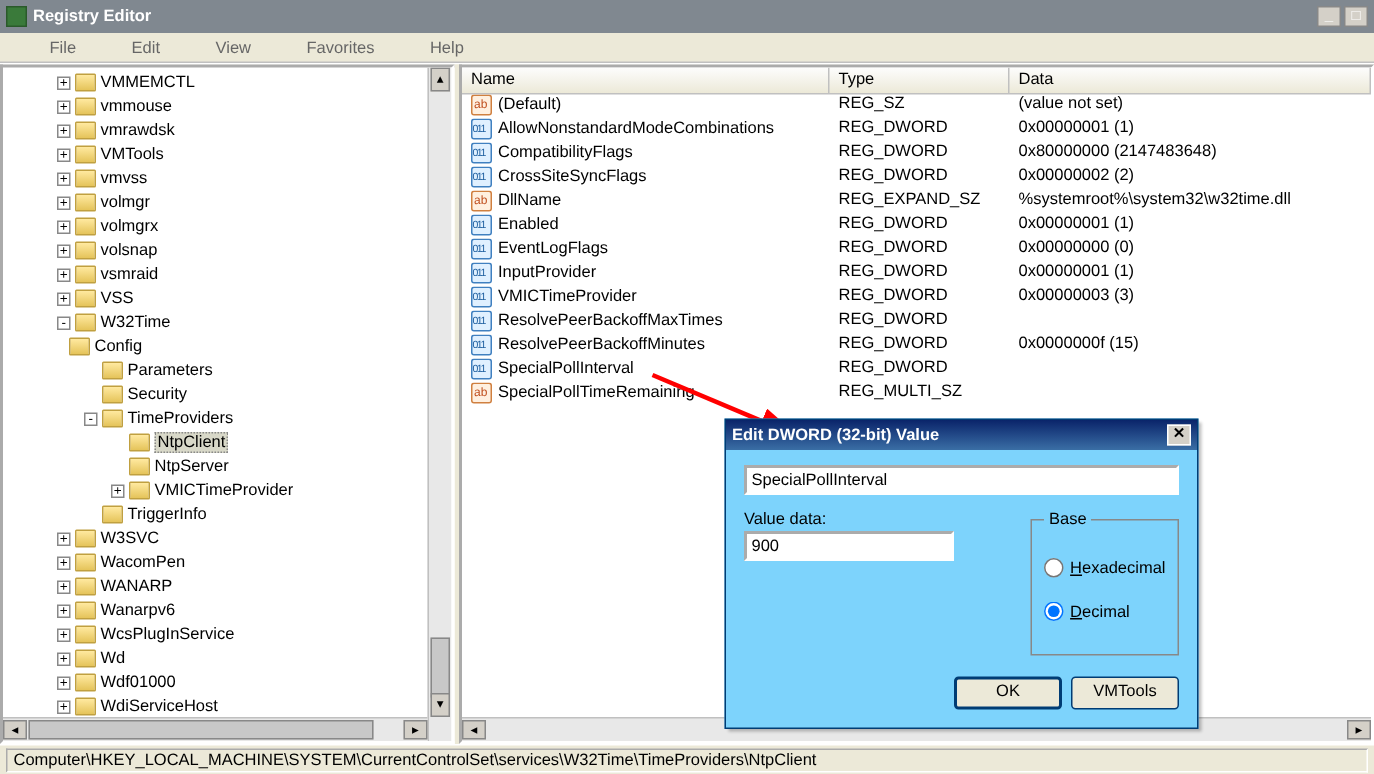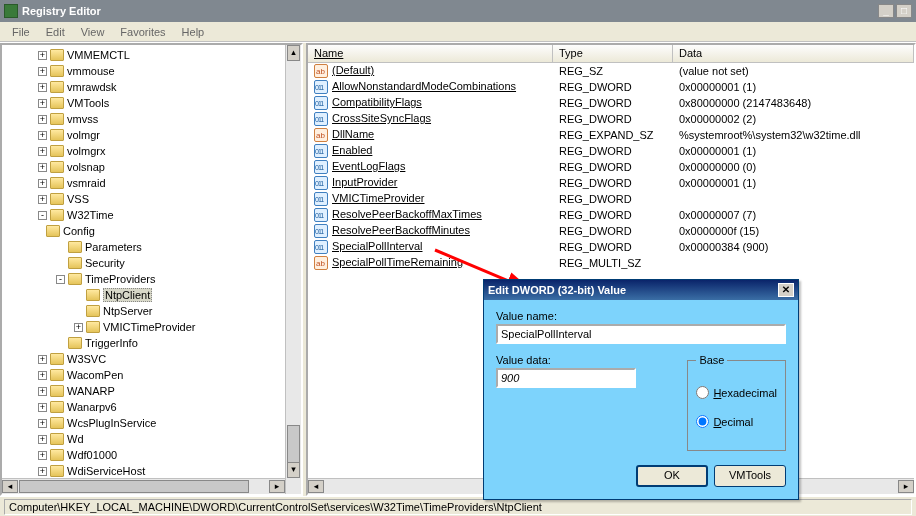--- a/index.html
+++ b/index.html
@@ -2,68 +2,68 @@
 <html><head>
 <meta charset="utf-8">
 <style>
 * { box-sizing: border-box; margin: 0; padding: 0; font-family: Tahoma, sans-serif; font-size: 11px; }
 body { background: #ece9d8; width: 916px; height: 516px; overflow: hidden; position: relative; }
 .titlebar { background: #808890; color: #fff; height: 22px; display: flex; align-items: center; padding: 0 4px; font-weight: bold; }
 .titlebar .icon { width: 14px; height: 14px; background: #3a7a3a; margin-right: 4px; border: 1px solid #2a5a2a; }
 .titlebar .spacer { flex: 1; }
 .winbtn { width: 16px; height: 14px; background: #d4d0c8; border: 1px solid #888; margin-left: 2px; text-align: center; line-height: 11px; font-size: 10px; }
 .menubar { background: #ece9d8; height: 20px; display: flex; align-items: center; padding: 0 4px; border-bottom: 1px solid #c0c0c0; color: #666; }
-.menubar span { padding: 2px 8px; }
+.menubar span { padding: 2px 8px; margin-left: 21px; }
 .content { display: flex; height: 454px; border-top: 1px solid #fff; }
 .tree-pane { width: 303px; border: 2px inset #fff; background: #fff; overflow: hidden; position: relative; }
 .tree { padding: 2px 0; overflow: hidden; }
 .tree-row { display: flex; align-items: center; height: 16px; white-space: nowrap; }
 .tree-row .toggle { width: 9px; height: 9px; border: 1px solid #888; text-align: center; line-height: 6px; font-size: 9px; margin-right: 3px; background: #fff; color: #000; }
 .tree-row .notoggle { width: 9px; margin-right: 3px; }
 .folder { width: 14px; height: 12px; background: linear-gradient(#ffe9a0, #e5c45a); border: 1px solid #c0a040; border-radius: 1px; margin-right: 3px; }
 .tree-row.selected span.label { background: #d8d8c8; border: 1px dotted #888; padding: 0 1px; }
 .vscroll { position: absolute; right: 0; top: 0; bottom: 0; width: 16px; background: #e8e8e8; border-left: 1px solid #c0c0c0; }
 .vscroll .thumb { position: absolute; left: 1px; right: 1px; background: #c8c8c8; border: 1px solid #888; }
 .vscroll .arrow { position: absolute; left: 1px; right: 1px; height: 16px; background: #d4d0c8; border: 1px solid #888; text-align: center; line-height: 13px; font-size: 9px; }
 .hscroll { position: absolute; left: 0; right: 16px; bottom: 0; height: 16px; background: #e8e8e8; border-top: 1px solid #c0c0c0; }
 .hscroll .arrow { position: absolute; top: 1px; bottom: 1px; width: 16px; background: #d4d0c8; border: 1px solid #888; text-align: center; line-height: 11px; font-size: 9px; }
 .hscroll .thumb { position: absolute; top: 1px; bottom: 1px; background: #c8c8c8; border: 1px solid #888; }
 .splitter { width: 3px; background: #ece9d8; }
 .list-pane { flex: 1; border: 2px inset #fff; background: #fff; position: relative; overflow: hidden; }
 .list-header { display: flex; background: linear-gradient(#fdfdfd,#ece9d8); border-bottom: 1px solid #c0c0c0; height: 18px; }
 .list-header .col { border-right: 1px solid #c0c0c0; padding: 2px 6px; }
-.list-body .row { display: flex; height: 16px; align-items: center; }
+.list-body .row { display: flex; height: 16px; }
 .list-body .cell { padding: 0 6px; overflow: hidden; white-space: nowrap; }
 .val-icon { width: 14px; height: 14px; margin-right: 4px; display: inline-block; vertical-align: middle; border-radius: 2px; }
 .val-icon.sz { background: #fff0e0; border: 1px solid #d08040; }
 .val-icon.sz::after { content: "ab"; color: #c05020; font-size: 8px; position: relative; top: -1px; left: 1px; }
 .val-icon.dw { background: #e0f0ff; border: 1px solid #4080c0; }
 .val-icon.dw::after { content: "011"; color: #2060a0; font-size: 7px; position: relative; top: -1px; left: 0px; letter-spacing: -1px; }
 .statusbar { height: 20px; border-top: 1px solid #fff; background: #ece9d8; padding: 2px 4px; display: flex; align-items: center; }
 .statusbar .cell { border: 1px inset #fff; padding: 1px 4px; flex: 1; height: 16px; }
 .arrow-overlay { position: absolute; pointer-events: none; z-index: 5; }
 .dialog { position: absolute; left: 483px; top: 279px; width: 316px; background: #7dd3fc; border: 1px solid #003c74; z-index: 10; box-shadow: 2px 2px 2px rgba(0,0,0,0.25); }
 .dialog .dlg-title { background: linear-gradient(#0a246a,#3a6ea5); color: #fff; font-weight: bold; padding: 3px 4px; display: flex; align-items: center; }
 .dialog .dlg-title .spacer { flex: 1; }
 .dialog .closebtn { width: 16px; height: 14px; background: #d4d0c8; border: 1px solid #fff; color: #000; text-align: center; line-height: 11px; font-weight: bold; font-size: 10px; }
 .dialog .dlg-body { padding: 10px 12px 12px; }
 .dialog label { display: block; margin-bottom: 2px; }
 .dialog .textfield { width: 100%; border: 2px inset #fff; background: #fff; padding: 2px 3px; height: 20px; margin-bottom: 10px; }
 .dialog .row2 { display: flex; gap: 20px; }
 .dialog .valdata { flex: 1; }
-.dialog .valdata .textfield { width: 140px; font-style: italic; }
+.dialog .valdata .textfield { width: 140px; }
 .dialog fieldset { border: 1px solid #888; padding: 4px 8px 6px; }
 .dialog fieldset legend { padding: 0 3px; }
 .dialog .radio-row { display: flex; align-items: center; margin: 16px 0; }
 .dialog .radio-row input { margin-right: 4px; }
 .dialog .radio-row .u { text-decoration: underline; }
 .dialog .buttons { display: flex; justify-content: flex-end; gap: 6px; margin-top: 14px; }
 .dialog .btn { width: 72px; height: 22px; background: #ece9d8; border: 1px solid #003c74; border-radius: 3px; text-align: center; line-height: 19px; }
 .dialog .btn.default { border: 2px solid #003c74; line-height: 17px; }
-.col-name { width: 245px; text-decoration: underline; }
+.col-name { width: 245px; }
 .col-type { width: 120px; }
 .col-data { flex: 1; }
 </style>
 </head>
 <body>
 
 <div class="titlebar">
   <span class="icon"></span>
   <span>Registry Editor</span>
   <span class="spacer"></span>
@@ -273,70 +273,68 @@
           <div class="cell col-data">0x00000000 (0)</div>
         </div>
         <div class="row">
           <div class="cell col-name"><span class="val-icon dw"></span><span>InputProvider</span></div>
           <div class="cell col-type">REG_DWORD</div>
           <div class="cell col-data">0x00000001 (1)</div>
         </div>
         <div class="row">
           <div class="cell col-name"><span class="val-icon dw"></span><span>VMICTimeProvider</span></div>
           <div class="cell col-type">REG_DWORD</div>
+          <div class="cell col-data">0x00000003 (3)</div>
         </div>
         <div class="row">
           <div class="cell col-name"><span class="val-icon dw"></span><span>ResolvePeerBackoffMaxTimes</span></div>
           <div class="cell col-type">REG_DWORD</div>
-          <div class="cell col-data">0x00000007 (7)</div>
         </div>
         <div class="row">
           <div class="cell col-name"><span class="val-icon dw"></span><span>ResolvePeerBackoffMinutes</span></div>
           <div class="cell col-type">REG_DWORD</div>
           <div class="cell col-data">0x0000000f (15)</div>
         </div>
         <div class="row">
           <div class="cell col-name"><span class="val-icon dw"></span><span>SpecialPollInterval</span></div>
           <div class="cell col-type">REG_DWORD</div>
-          <div class="cell col-data">0x00000384 (900)</div>
         </div>
         <div class="row">
           <div class="cell col-name"><span class="val-icon sz"></span><span>SpecialPollTimeRemaining</span></div>
           <div class="cell col-type">REG_MULTI_SZ</div>
           <div class="cell col-data"></div>
         </div>
       </div>
     <div class="hscroll" style="right:0">
       <div class="arrow" style="left:0">◂</div>
       <div class="arrow" style="right:0">▸</div>
     </div>
   </div>
 </div>
 
 <div class="statusbar">
-  <div class="cell">Computer\HKEY_LOCAL_MACHINE\DWORD\CurrentControlSet\services\W32Time\TimeProviders\NtpClient</div>
+  <div class="cell">Computer\HKEY_LOCAL_MACHINE\SYSTEM\CurrentControlSet\services\W32Time\TimeProviders\NtpClient</div>
 </div>
 
 <svg class="arrow-overlay" style="left:430px;top:240px" width="120" height="60">
   <defs>
       <marker id="ah" markerWidth="10" markerHeight="10" refX="8" refY="3" orient="auto">
         <path d="M0,0 L0,6 L9,3 z" fill="#f00"></path>
       </marker>
     </defs>
   <line x1="5" y1="10" x2="100" y2="50" stroke="#f00" stroke-width="3" marker-end="url(#ah)"></line>
 </svg>
 
 <div class="dialog">
   <div class="dlg-title">
     <span>Edit DWORD (32-bit) Value</span>
     <span class="spacer"></span>
     <span class="closebtn">✕</span>
   </div>
   <div class="dlg-body">
-    <label>Value name:</label>
     <input class="textfield" readonly="" value="SpecialPollInterval" style="">
     <div class="row2">
       <div class="valdata">
         <label>Value data:</label>
         <input class="textfield" value="900" style="">
       </div>
       <fieldset>
         <legend>Base</legend>
         <div class="radio-row">
           <input type="radio" name="base" style="">

